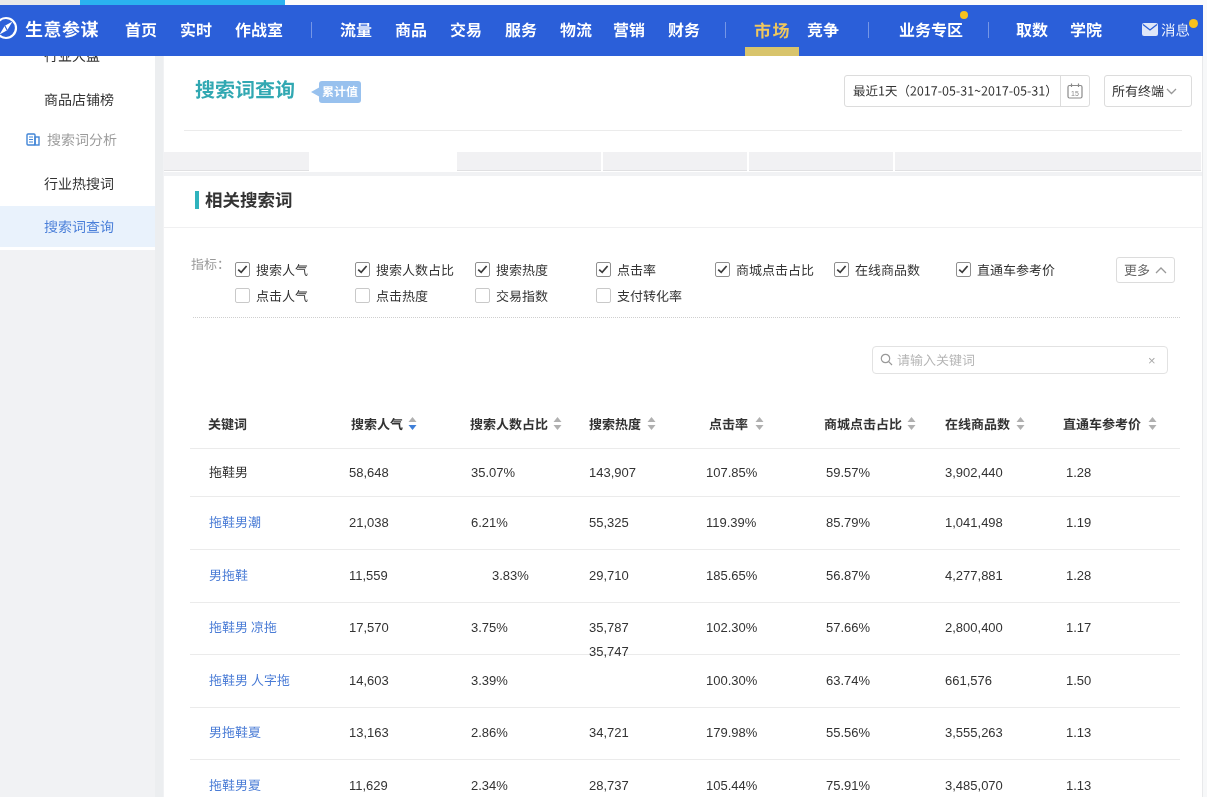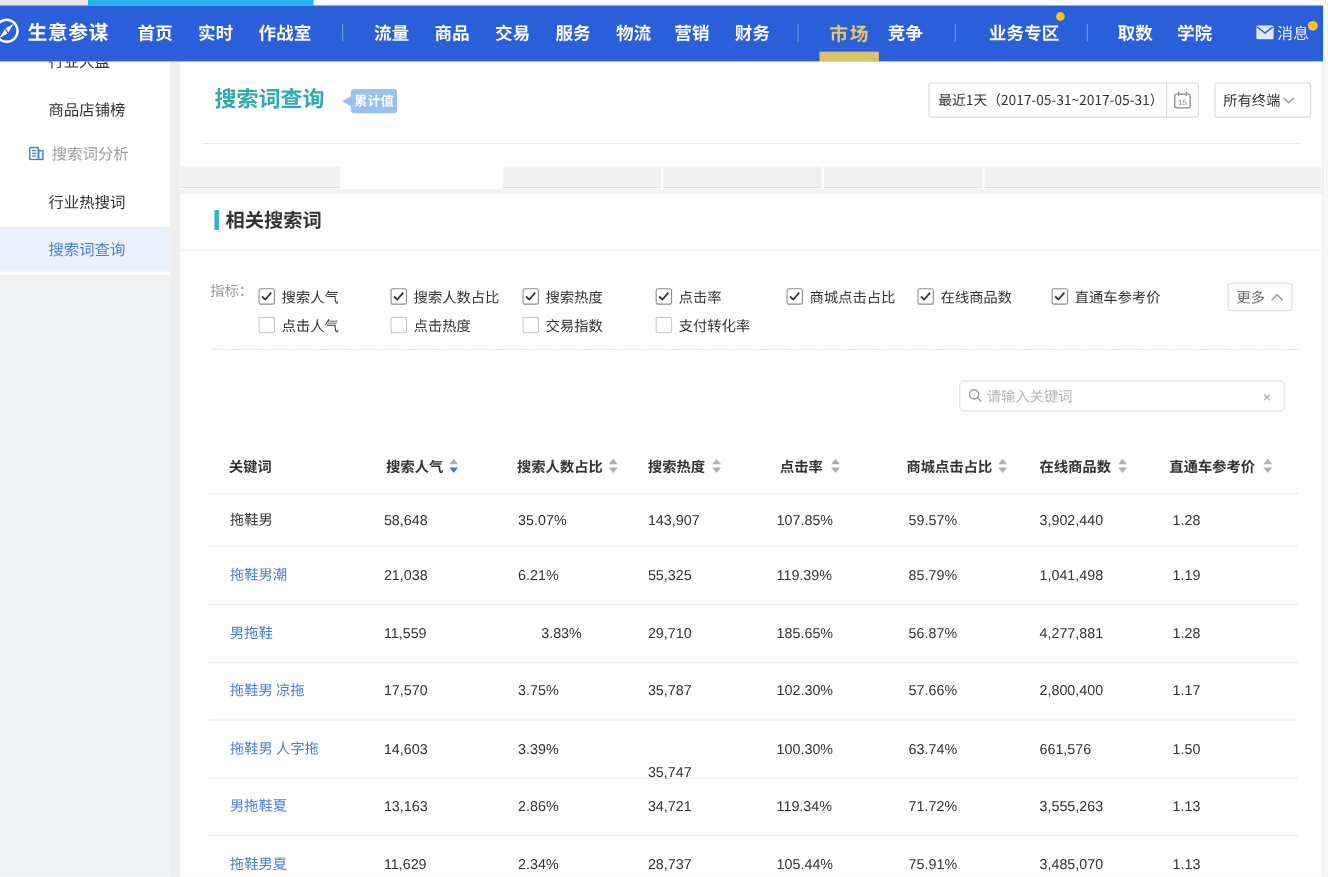--- a/index.html
+++ b/index.html
@@ -311,30 +311,30 @@
 <span class="n" style="left:1066px;top:568.5px">1.28</span>
 <span class="n" style="left:349px;top:621.0px">17,570</span>
 <span class="n" style="left:471px;top:621.0px">3.75%</span>
 <span class="n" style="left:589px;top:621.0px">35,787</span>
 <span class="n" style="left:706px;top:621.0px">102.30%</span>
 <span class="n" style="left:826px;top:621.0px">57.66%</span>
 <span class="n" style="left:945px;top:621.0px">2,800,400</span>
 <span class="n" style="left:1066px;top:621.0px">1.17</span>
 <span class="n" style="left:349px;top:673.5px">14,603</span>
 <span class="n" style="left:471px;top:673.5px">3.39%</span>
-<span class="n" style="left:589px;top:695px">35,747</span>
+<span class="n" style="left:589px;top:645px">35,747</span>
 <span class="n" style="left:706px;top:673.5px">100.30%</span>
 <span class="n" style="left:826px;top:673.5px">63.74%</span>
 <span class="n" style="left:945px;top:673.5px">661,576</span>
 <span class="n" style="left:1066px;top:673.5px">1.50</span>
 <span class="n" style="left:349px;top:726.0px">13,163</span>
 <span class="n" style="left:471px;top:726.0px">2.86%</span>
 <span class="n" style="left:589px;top:726.0px">34,721</span>
-<span class="n" style="left:706px;top:726.0px">119.34%</span>
-<span class="n" style="left:826px;top:726.0px">71.72%</span>
+<span class="n" style="left:706px;top:726.0px">179.98%</span>
+<span class="n" style="left:826px;top:726.0px">55.56%</span>
 <span class="n" style="left:945px;top:726.0px">3,555,263</span>
 <span class="n" style="left:1066px;top:726.0px">1.13</span>
 <span class="n" style="left:349px;top:778.5px">11,629</span>
 <span class="n" style="left:471px;top:778.5px">2.34%</span>
 <span class="n" style="left:589px;top:778.5px">28,737</span>
 <span class="n" style="left:706px;top:778.5px">105.44%</span>
 <span class="n" style="left:826px;top:778.5px">75.91%</span>
 <span class="n" style="left:945px;top:778.5px">3,485,070</span>
 <span class="n" style="left:1066px;top:778.5px">1.13</span>
 <svg style="position:absolute;left:25px;top:18.0px;overflow:visible" width="74" height="24">

